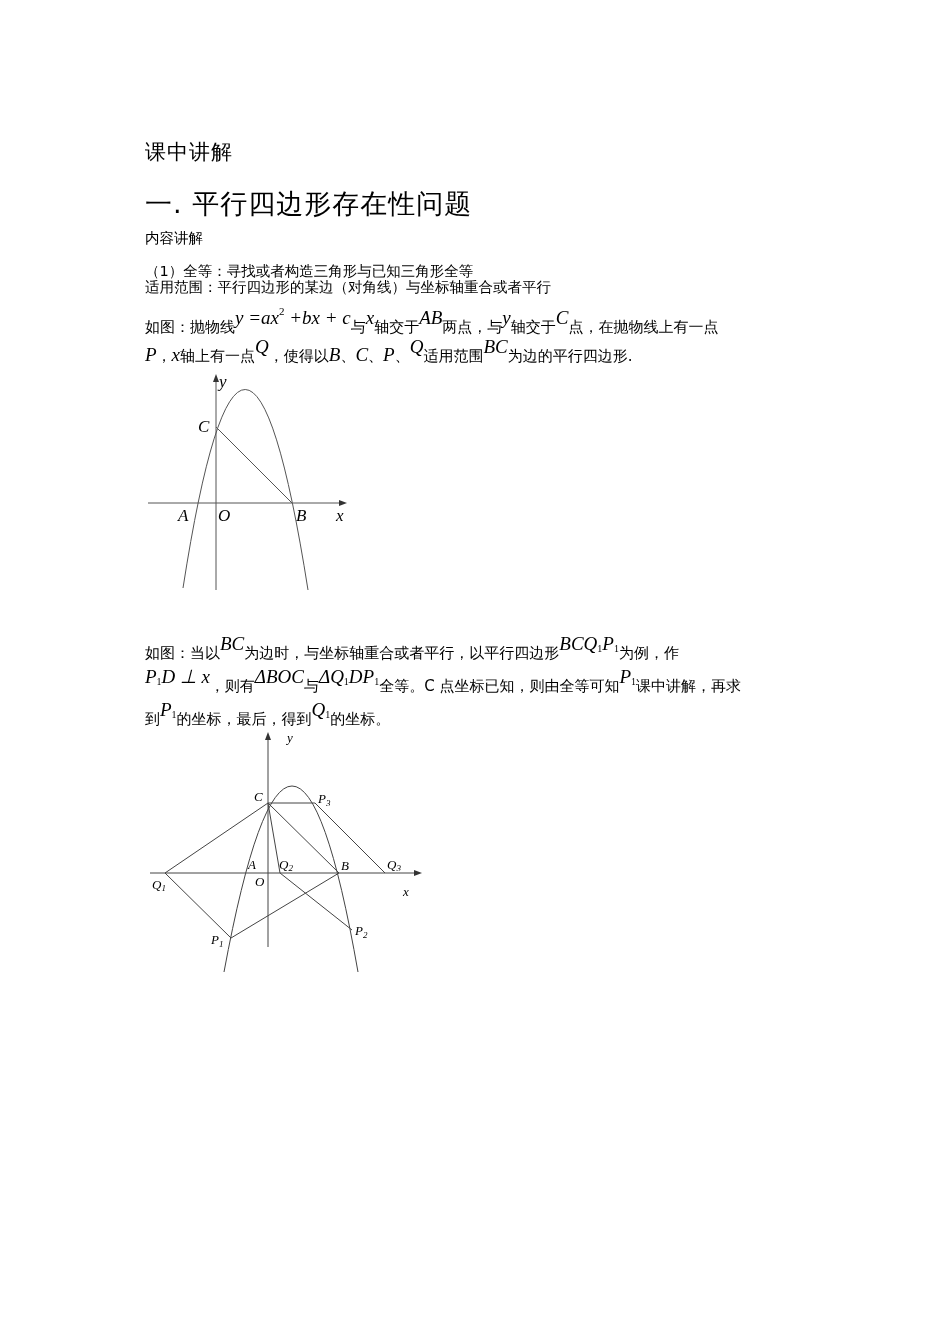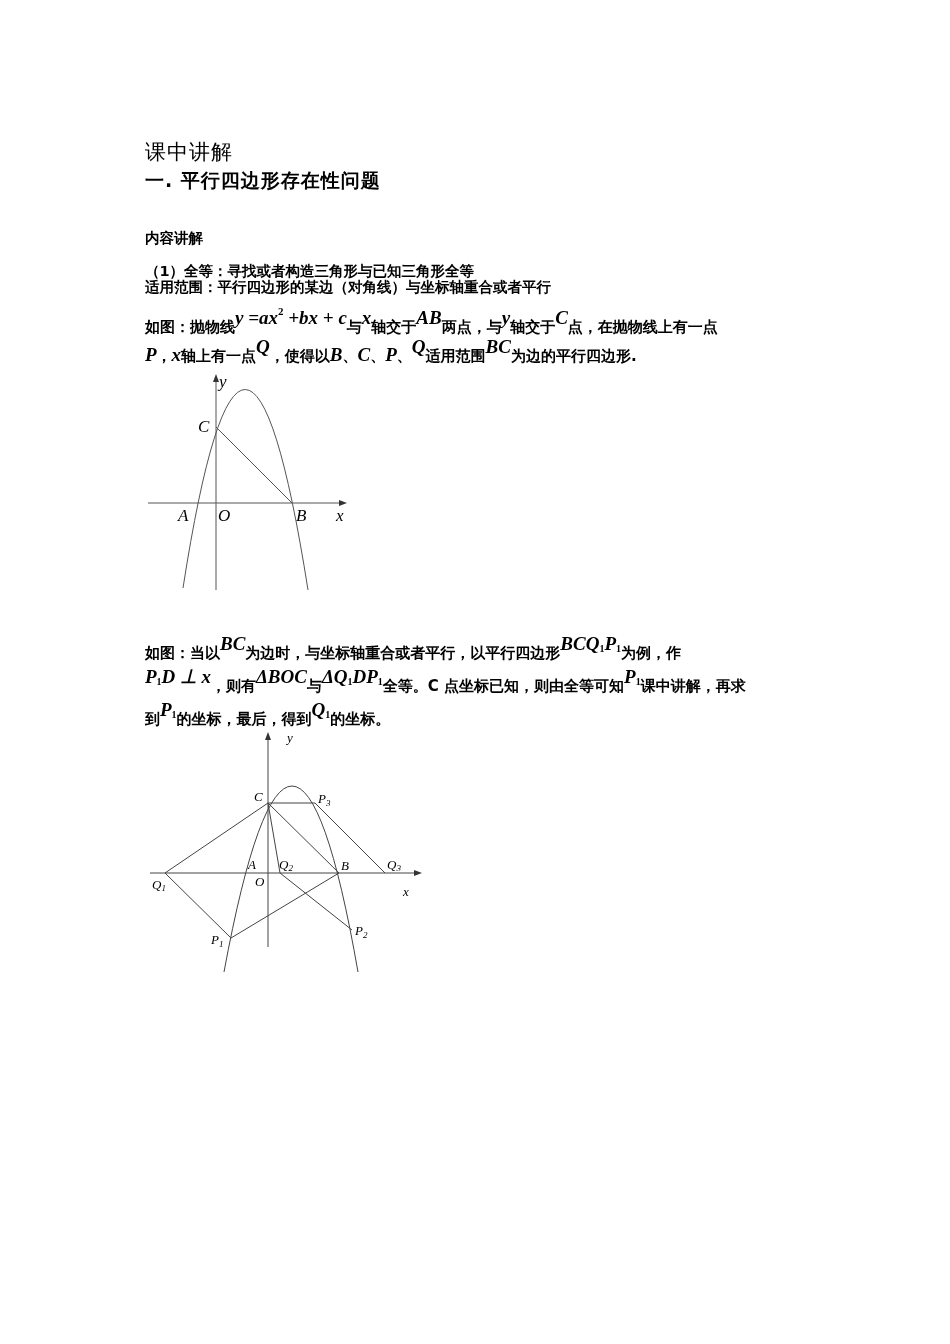--- a/index.html
+++ b/index.html
@@ -1,21 +1,21 @@
 <!DOCTYPE html>
 <html><head>
 <meta charset="utf-8">
 <style>
   html, body { margin: 0; padding: 0; background: #ffffff; }
   body { width: 950px; height: 1344px; position: relative; overflow: hidden; color: #000; font-family: "DejaVu Sans", sans-serif; }
   .abs { position: absolute; }
   .h1 { left: 145px; top: 138px; font-size: 21px; font-weight: normal; letter-spacing: 1px; }
-  .h2 { left: 145px; top: 168px; font-size: 19px; font-weight: bold; letter-spacing: 1px; }
-  .bold-line { left: 145px; font-size: 14.5px; font-weight: bold; }
-  .para { left: 145px; width: 680px; font-size: 15px; line-height: 28px; font-weight: bold; }
+  .h2 { left: 145px; top: 186px; font-size: 27px; font-weight: normal; letter-spacing: 1px; }
+  .bold-line { left: 145px; font-size: 14.5px; font-weight: normal; }
+  .para { left: 145px; width: 680px; font-size: 15px; line-height: 28px; }
   .m { font-family: "Liberation Serif", serif; font-style: italic; font-size: 19px; }
   .sub { font-size: 10px; font-style: normal; vertical-align: -2px; }
   .sup { font-size: 11px; font-style: normal; vertical-align: 9px; }
   .raise { position: relative; top: -8px; }
   svg text { font-family: "Liberation Serif", serif; font-style: italic; }
 </style>
 </head>
 <body>
 
 <div class="abs h1">课中讲解</div>

